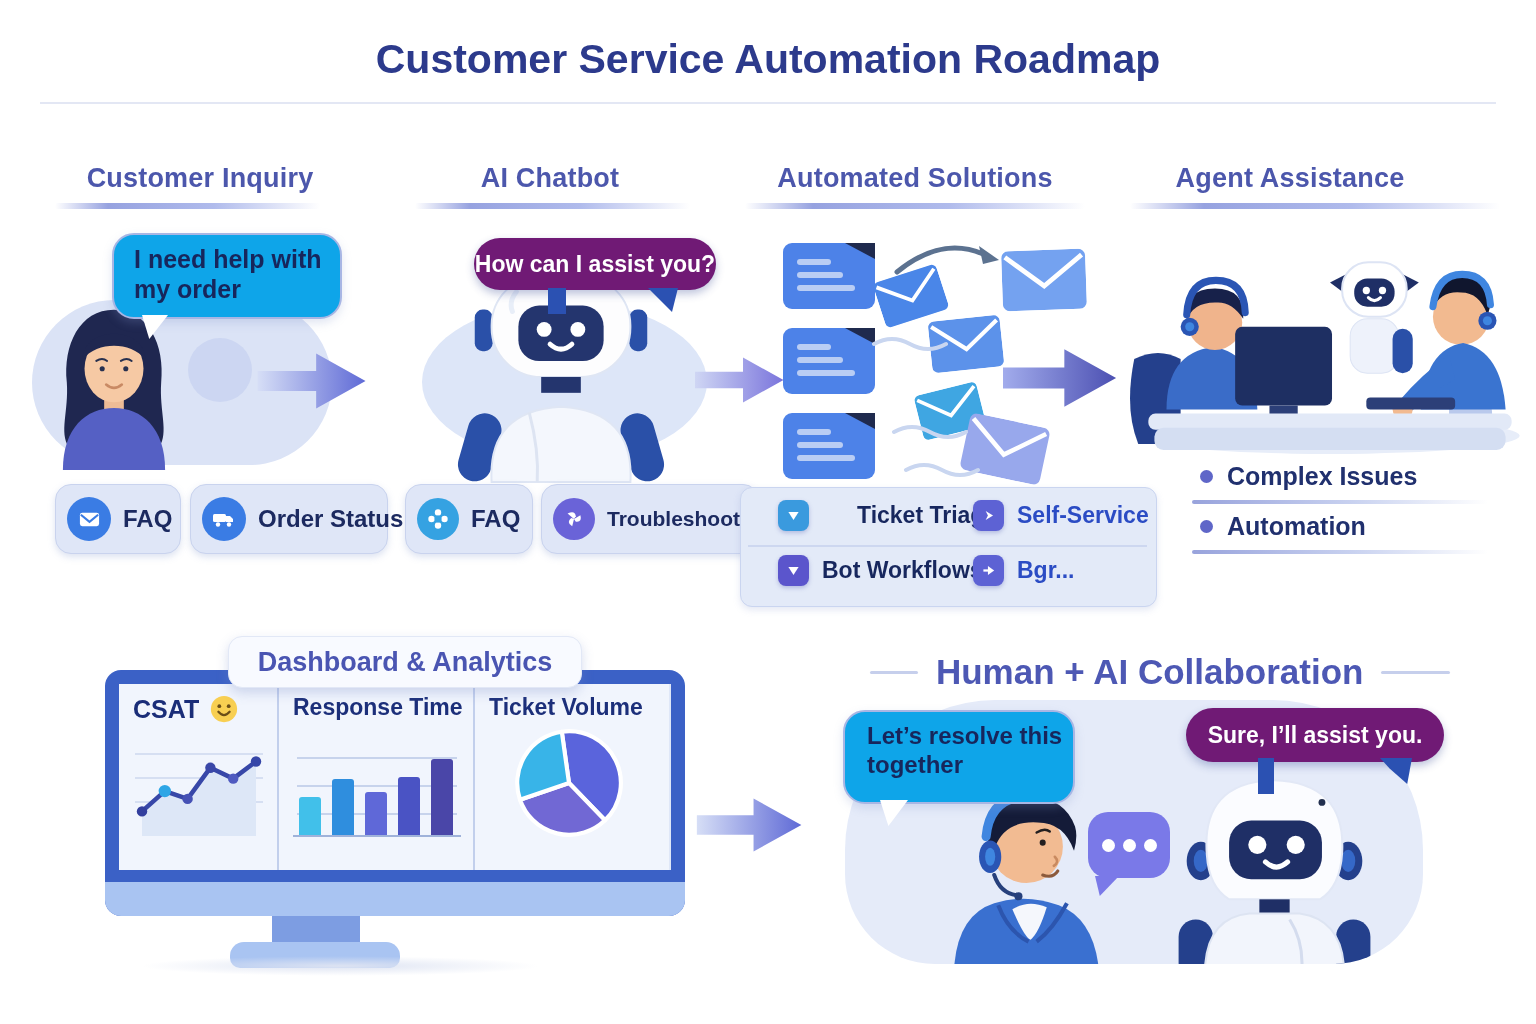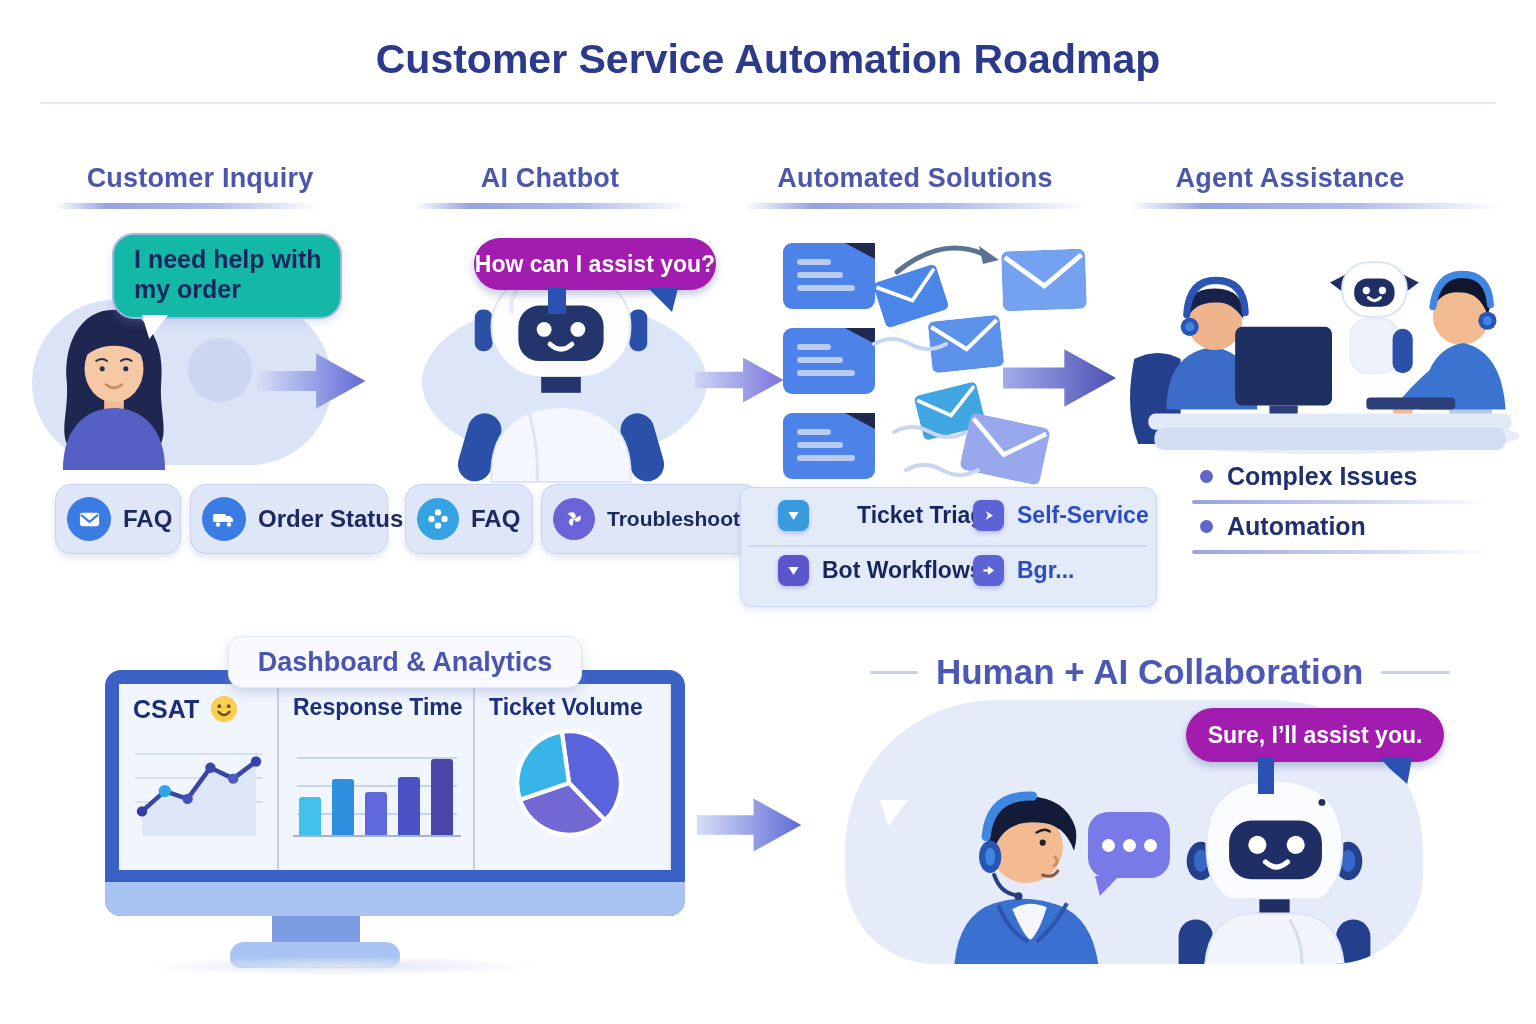--- a/index.html
+++ b/index.html
@@ -16,23 +16,23 @@
   .sq{width:31px;height:31px;border-radius:8px;display:flex;align-items:center;justify-content:center;flex:0 0 auto;
       box-shadow:0 2px 4px rgba(90,100,180,.35);}
   .sol-item{display:flex;align-items:center;gap:13px;}
   .sol-label{font-size:23px;font-weight:700;white-space:nowrap;}
   .navy{color:#17275e;} .bluetxt{color:#2b4cc4;}
   .bullet-row{display:flex;align-items:center;gap:14px;}
   .bullet-dot{width:13px;height:13px;border-radius:50%;background:#5f66c8;flex:0 0 auto;}
   .bullet-label{font-size:25px;font-weight:700;color:#20306e;white-space:nowrap;}
   .underline-grad{height:4px;border-radius:2px;
        background:linear-gradient(90deg,#98a3dc 0%,#c9d2f0 55%,rgba(255,255,255,0) 100%);}
-  .speech-white{background:#14b8a6;border:2px solid #a8b6e4;border-radius:22px;box-shadow:0 4px 10px rgba(130,150,205,.25);
+  .speech-white{background:#0ea5e9;border:2px solid #a8b6e4;border-radius:22px;box-shadow:0 4px 10px rgba(130,150,205,.25);
        color:#17265c;font-weight:700;box-sizing:border-box;}
-  .speech-blue{background:#a21caf;border-radius:27px;color:#ffffff;font-weight:700;
+  .speech-blue{background:#701a75;border-radius:27px;color:#ffffff;font-weight:700;
        display:flex;align-items:center;justify-content:center;box-shadow:0 4px 9px rgba(40,60,140,.3);}
   .rt-bar{width:22px;border-radius:3px 3px 0 0;}
   #rt-bars{display:flex;align-items:flex-end;gap:11px;height:100px;padding:0 6px;position:relative;z-index:2;}
   .gridline-h{position:absolute;left:4px;right:4px;height:2px;background:#c7d3ec;z-index:1;}
   .panel{box-sizing:border-box;background:#f1f5fd;padding:10px 12px 6px 14px;}
   .panel-title{font-size:23px;font-weight:700;color:#1c2f7a;white-space:nowrap;}
 </style>
 </head>
 <body>
 
@@ -432,19 +432,20 @@
         <circle cx="124" cy="86" r="9" fill="#ffffff"></circle>
       <path d="M94 103 q11 10 22 0" stroke="#ffffff" stroke-width="5" fill="none" stroke-linecap="round"></path>
       <rect x="88" y="140" width="30" height="16" fill="#1f2f66"></rect>
       <rect x="8" y="160" width="34" height="60" rx="17" fill="#24408c"></rect>
       <rect x="164" y="160" width="34" height="60" rx="17" fill="#24408c"></rect>
       <path d="M34 210 q2 -52 44 -56 h50 q42 6 44 56 z" fill="#f2f5fc" stroke="#dde4f2" stroke-width="2"></path>
       <path d="M118 160 q14 22 12 50" stroke="#d4dcee" stroke-width="3" fill="none"></path>
     </svg>
   </div>
 
+  <div class="abs speech-white" style="left:843px;top:710px;width:232px;height:94px;padding:10px 0 0 22px;font-size:24px;line-height:1.2;z-index:5;">Let’s resolve this together</div>
   <div class="abs" style="left:880px;top:800px;width:28px;height:26px;background:#ffffff;clip-path:polygon(0 0,100% 0,30% 100%);z-index:5;"></div>
 
   <div class="abs speech-blue" style="left:1186px;top:708px;width:258px;height:54px;font-size:23px;z-index:5;">Sure, I’ll assist you.</div>
   <div class="abs" style="left:1258px;top:758px;width:16px;height:36px;background:#2b51b2;z-index:5;"></div>
   <div class="abs" style="left:1380px;top:758px;width:32px;height:26px;background:#2b51b2;clip-path:polygon(0 0,100% 0,85% 100%,30% 40%);z-index:5;"></div>
 
 </div>
 
 </body></html>

